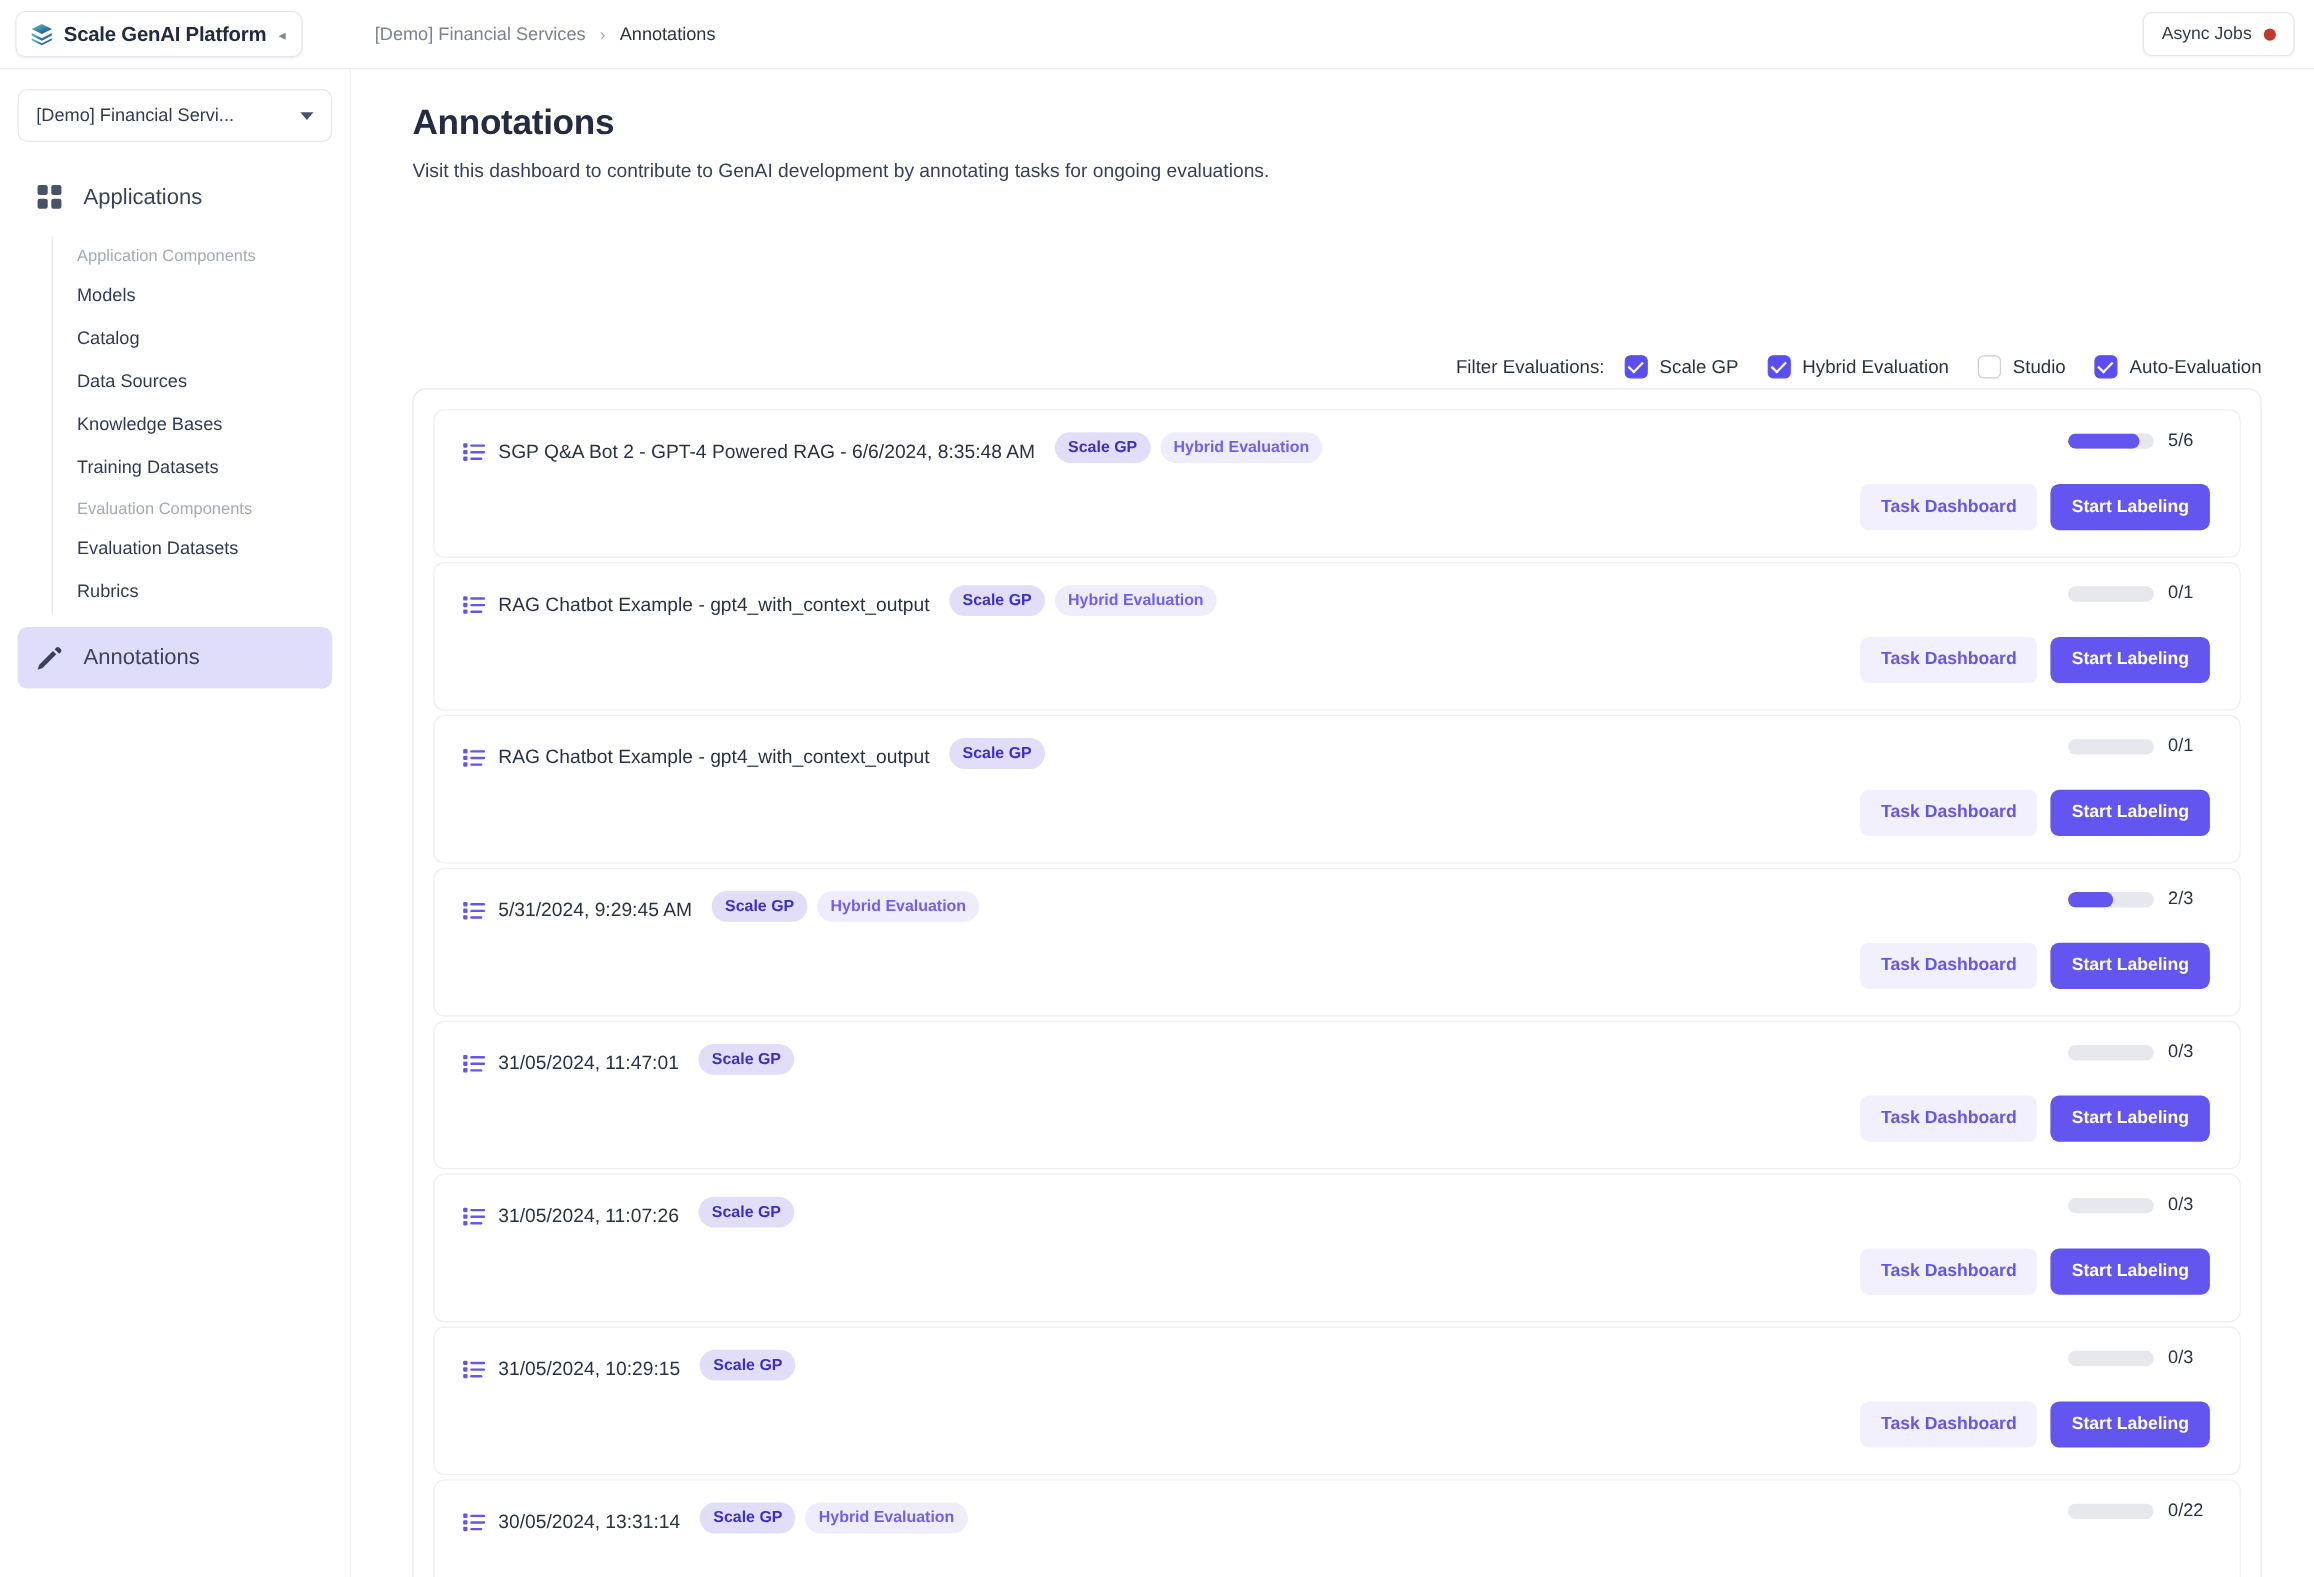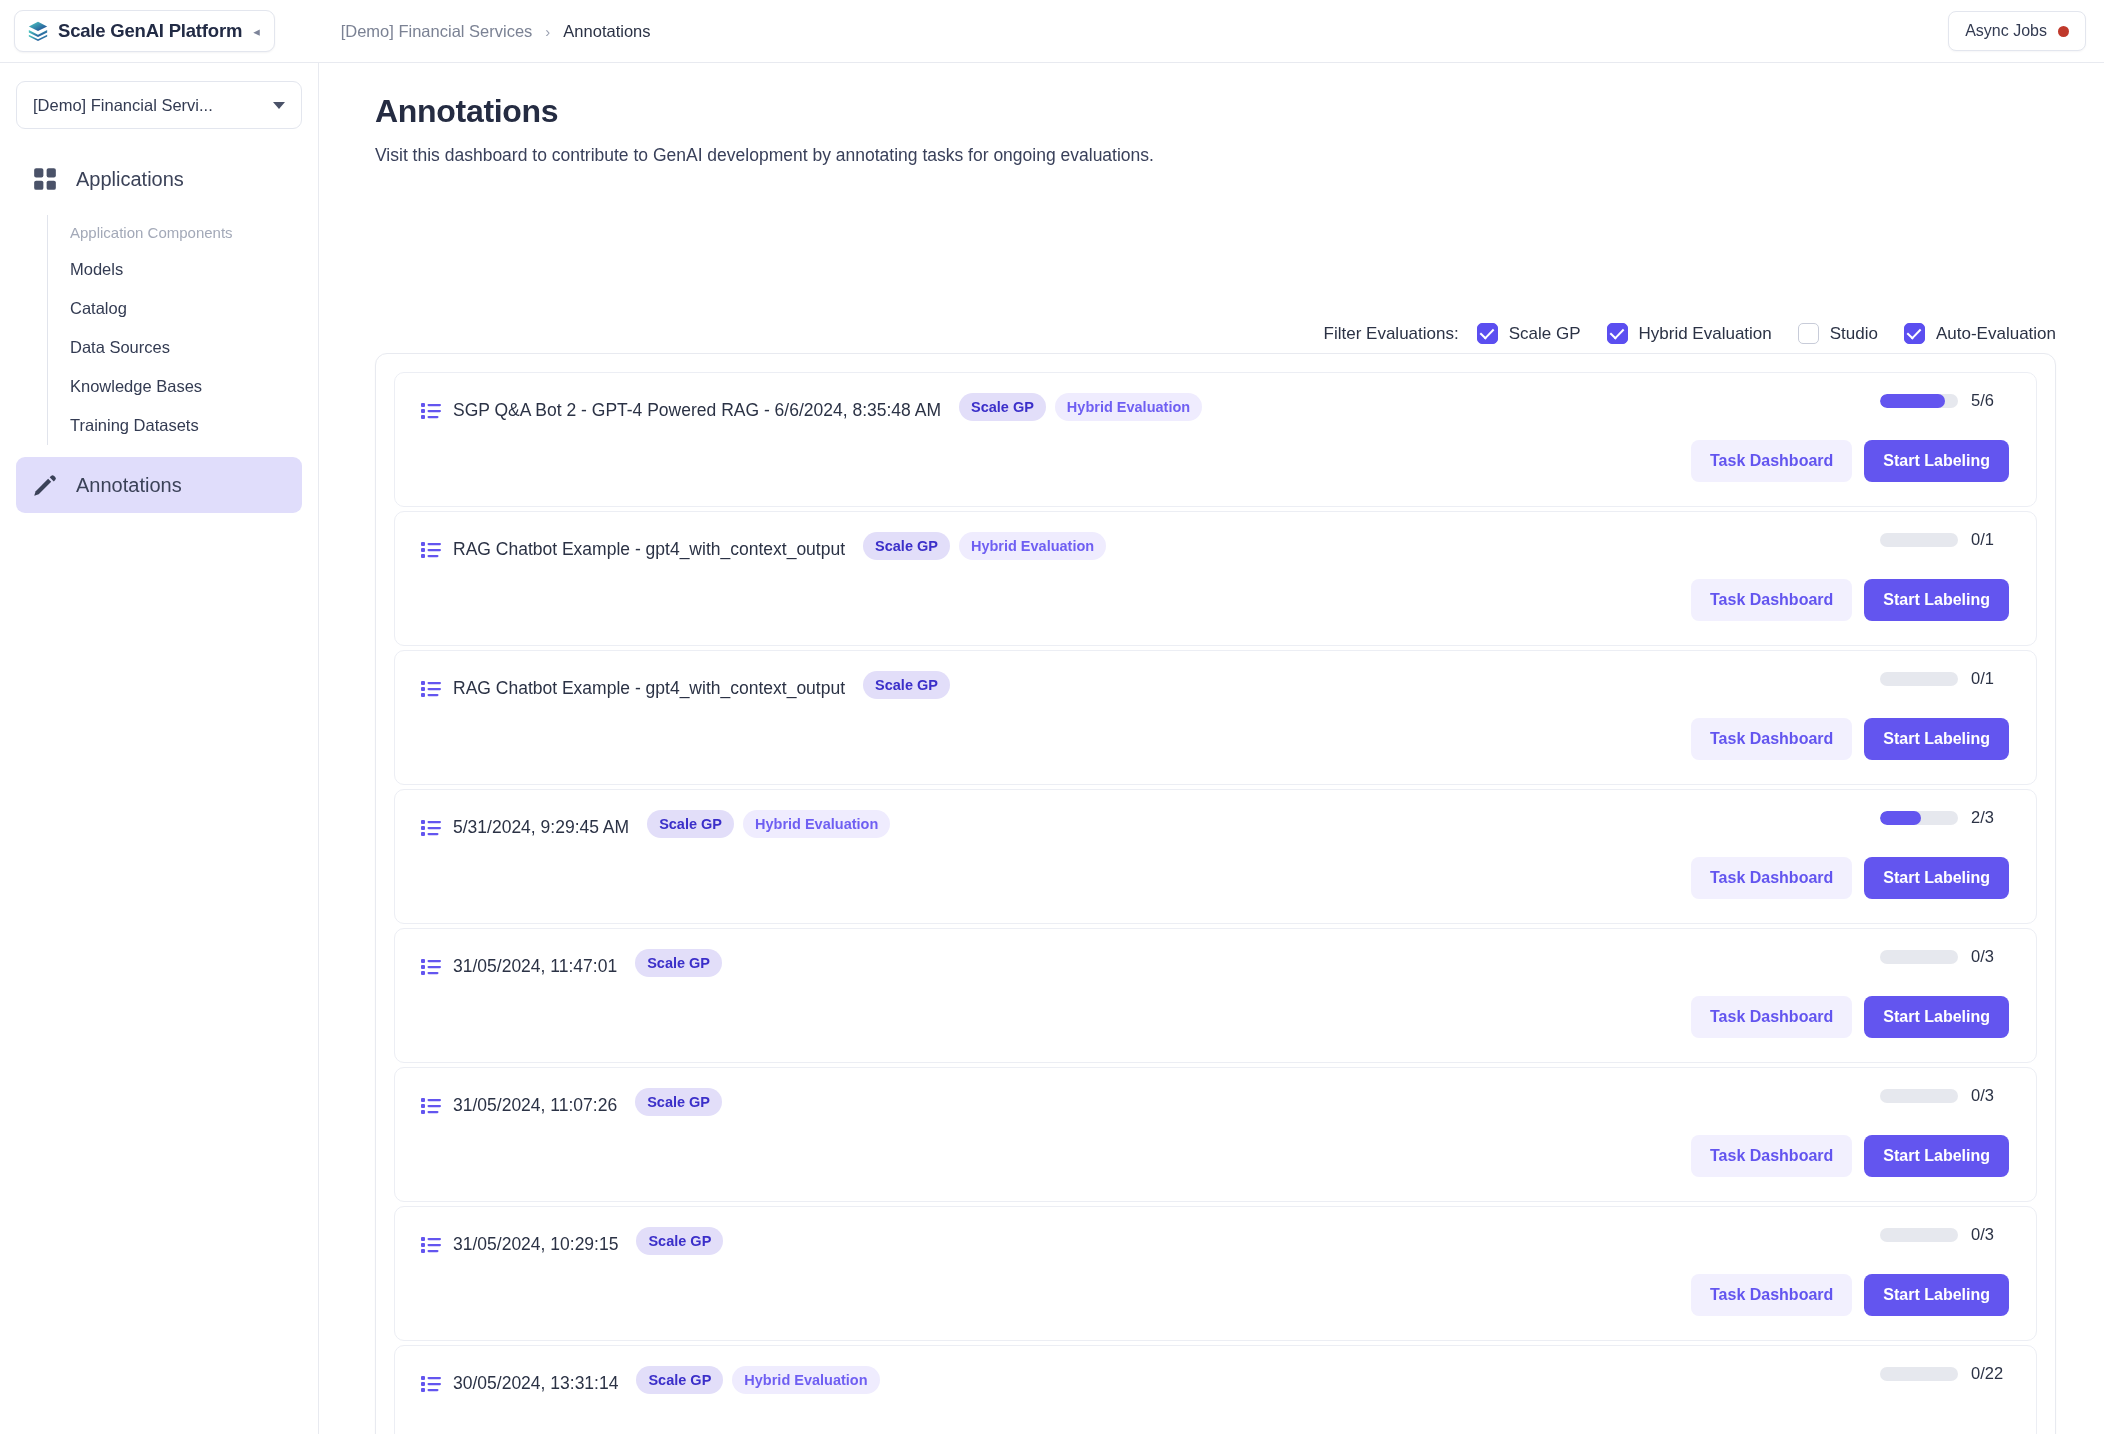--- a/index.html
+++ b/index.html
@@ -234,20 +234,25 @@
 
     <div class="subnav">
       <div class="sub-group">
         <div class="sub-heading">Application Components</div>
         <div class="sub-item">Models</div>
         <div class="sub-item">Catalog</div>
         <div class="sub-item">Data Sources</div>
         <div class="sub-item">Knowledge Bases</div>
         <div class="sub-item">Training Datasets</div>
       </div>
+      <div class="sub-group">
+        <div class="sub-heading">Evaluation Components</div>
+        <div class="sub-item">Evaluation Datasets</div>
+        <div class="sub-item">Rubrics</div>
+      </div>
     </div>
 
     <div class="gap-block"></div>
 
     <div class="nav-main active">
       <svg class="nav-icon" viewBox="0 0 24 24" fill="#3b4258">
         <path d="M20.4 3.6a2 2 0 0 0-2.8 0l-1.3 1.3 3.8 3.8 1.3-1.3a2 2 0 0 0 0-2.8z"></path>
         <path d="M14.9 6.3 3.4 17.8 2 22l4.2-1.4L17.7 9.1z"></path>
       </svg>
       <span>Annotations</span>

